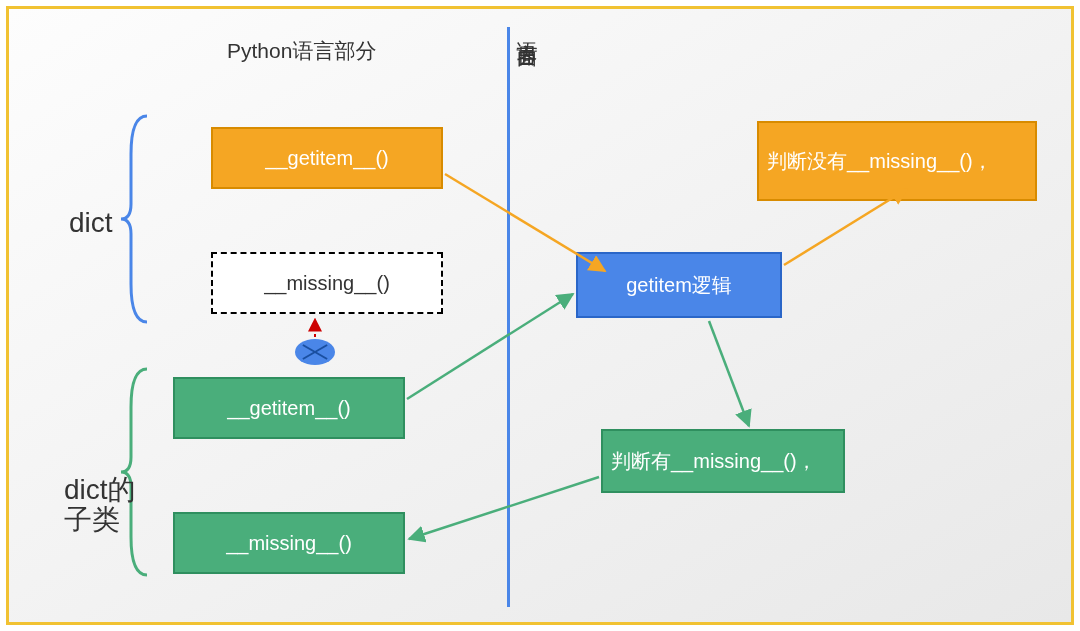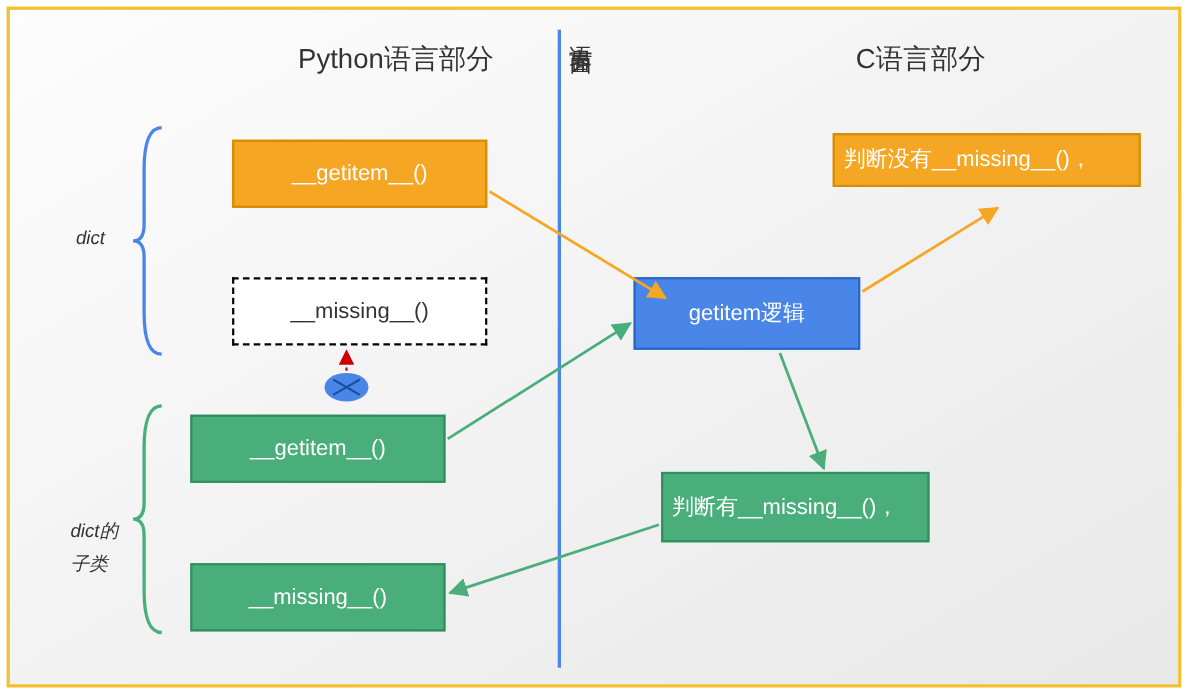--- a/index.html
+++ b/index.html
@@ -20,46 +20,44 @@
   .vline {
     position: absolute;
     left: 498px;
     top: 18px;
     bottom: 15px;
     width: 3px;
     background: #4a86e8;
   }
   .header {
     position: absolute;
-    font-size: 25px;
+    font-size: 21px;
     color: #333;
     top: 28px;
-    margin-left: 44px;
   }
   .vlabel {
     position: absolute;
     left: 504px;
     top: 16px;
     font-size: 21px;
     color: #333;
     writing-mode: vertical-rl;
     text-orientation: upright;
     letter-spacing: 2px;
   }
   .brace {
     position: absolute;
     width: 32px;
     height: 200px;
   }
   .brace svg { width: 100%; height: 100%; }
   .blabel {
     position: absolute;
-    font-size: 17px;
+    font-size: 28px;
     color: #333;
-    font-style: italic;
   }
   .box {
     position: absolute;
     display: flex;
     align-items: center;
     justify-content: center;
     color: #fff;
     font-size: 20px;
     padding: 4px 8px;
     text-align: left;
@@ -92,21 +90,20 @@
     width: 100%; height: 100%;
     pointer-events: none;
   }
 </style>
 </head>
 <body>
 
 <div class="frame">
 
   <div class="header" style="left:218px;">Python语言部分</div>
-  <div class="header" style="left:725px;">C语言部分</div>
 
   <div class="vline"></div>
   <div class="vlabel">语言界面</div>
 
   <div class="brace" style="left:110px; top:105px; height:210px;">
     <svg viewBox="0 0 32 210" preserveAspectRatio="none">
       <path d="M28 2 Q12 2 12 40 L12 90 Q12 105 2 105 Q12 105 12 120 L12 170 Q12 208 28 208" fill="none" stroke="#4a86e8" stroke-width="3"></path>
     </svg>
   </div>
   <div class="blabel" style="left:60px; top:198px;">dict</div>
@@ -121,21 +118,21 @@
 
   <div class="box orange" style="left:202px; top:118px; width:232px; height:62px;">__getitem__()</div>
   <div class="box dashed" style="left:202px; top:243px; width:232px; height:62px;">__missing__()</div>
   <div class="box green" style="left:164px; top:368px; width:232px; height:62px;">__getitem__()</div>
   <div class="box green" style="left:164px; top:503px; width:232px; height:62px;">__missing__()</div>
 
   <div class="circleX" style="left:286px; top:330px;"></div>
 
   <div class="box blue" style="left:567px; top:243px; width:206px; height:66px;">getitem逻辑</div>
 
-  <div class="box orange2" style="left:748px; top:112px; width:280px; height:49px; justify-content:flex-start;">
+  <div class="box orange2" style="left:748px; top:112px; width:280px; height:80px; justify-content:flex-start;">
     <div>
       <div>判断没有__missing__()，</div>
     </div>
   </div>
 
   <div class="box green2" style="left:592px; top:420px; width:244px; height:64px; justify-content:flex-start;">
     <div>
       <div>判断有__missing__()，</div>
     </div>
   </div>

